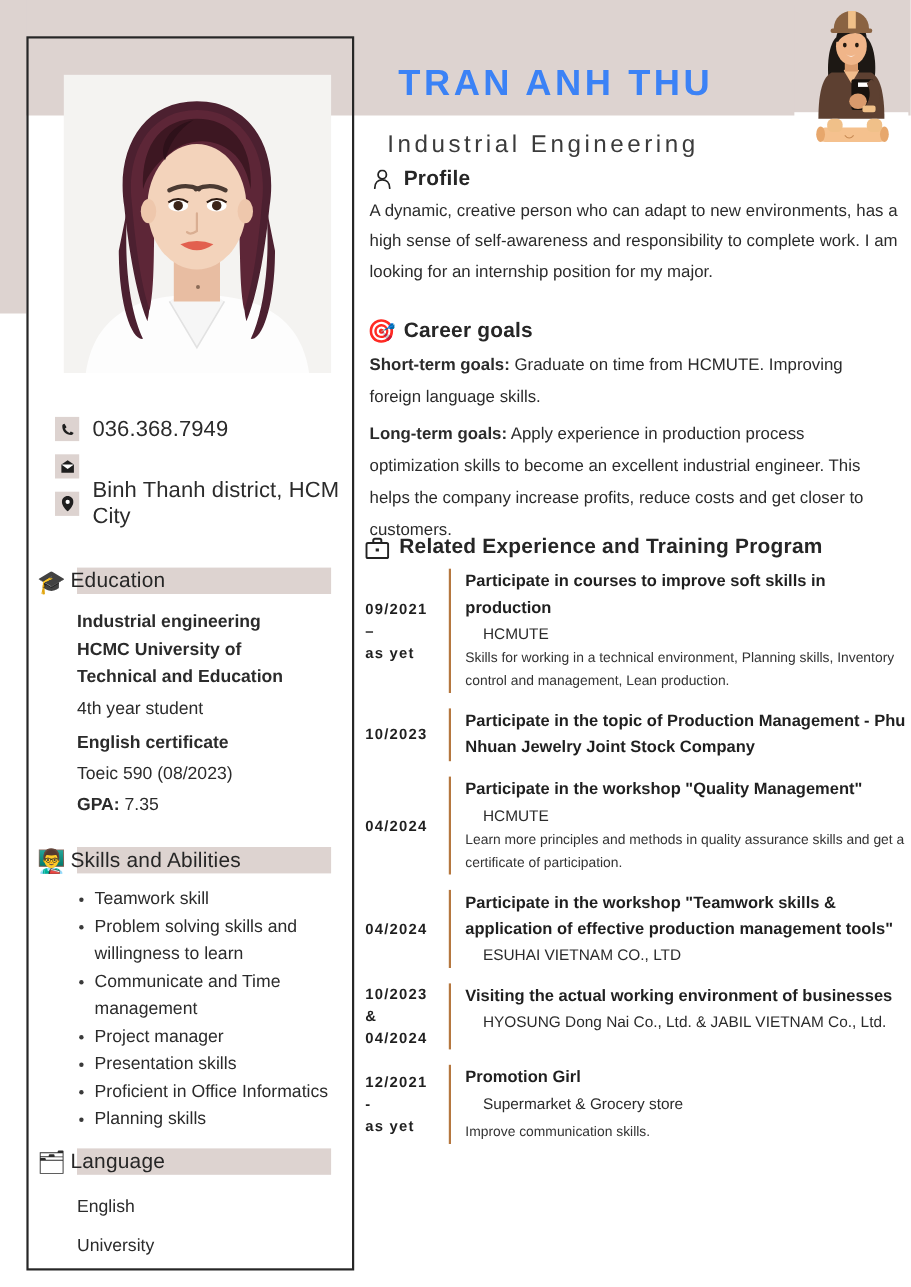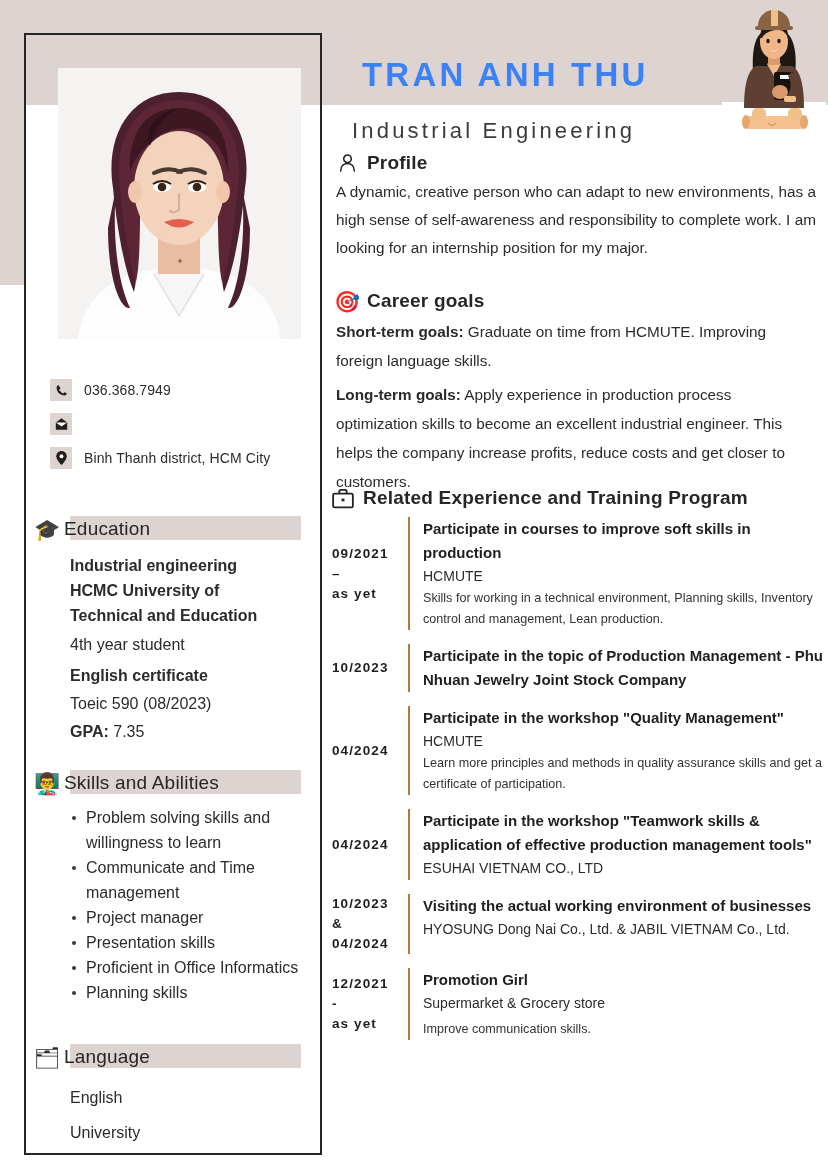--- a/index.html
+++ b/index.html
@@ -36,21 +36,21 @@
   }
   .photo svg { display:block; }
 
   .contact-list { position:absolute; left:50px; top:373px; width:262px; }
   .contact-row { display:flex; align-items:center; height:34px; }
   .contact-ico {
     width:22px; height:22px; background:#ddd3d0; display:flex;
     align-items:center; justify-content:center; flex:none; margin-right:12px;
   }
   .contact-ico svg { display:block; }
-  .contact-txt { font-size:14px; color:#2b2b2b; letter-spacing:.1px; }
+  .contact-txt { font-size:20px; color:#2b2b2b; letter-spacing:.1px; }
   .contact-redacted { height:14px; }
 
   
   .sec { position:absolute; left:30px; width:276px; }
   .sec-head { position:relative; height:30px; display:flex; align-items:center; }
   .sec-head .band {
     position:absolute; left:40px; top:2px; right:5px; height:24px;
     background:#ddd3d0;
   }
   .sec-emoji {
@@ -103,21 +103,21 @@
   .exp-list { margin-top:8px; }
   .exp-item { display:flex; align-items:stretch; margin-bottom:14px; }
   .exp-date {
     width:76px; flex:none; font-size:13.5px; font-weight:bold; color:#1f1f1f;
     letter-spacing:1.1px; display:flex; flex-direction:column;
     justify-content:center; line-height:20px; padding-right:6px;
   }
   .exp-bar { width:2px; flex:none; background:#b5773f; margin-right:13px; }
   .exp-body { flex:1; }
   .exp-title { font-size:15px; font-weight:bold; line-height:24px; color:#1f1f1f; }
-  .exp-org { font-size:14px; line-height:23px; color:#2b2b2b; }
+  .exp-org { font-size:14px; line-height:23px; color:#2b2b2b;margin-left:16px; }
   .exp-note { font-size:12.6px; line-height:21px; color:#333; }
   .sp { height:4px; }
 </style>
 </head>
 <body>
 
 <div id="page">
 
   <div class="header-band"></div>
   <div class="header-band-left"></div>
@@ -260,20 +260,21 @@
   </div>
 
   <div class="sec" style="top:768px;">
     <div class="sec-head">
       <span class="band"></span>
       <span class="sec-emoji">👨‍🏫</span>
       <span class="sec-title">Skills and Abilities</span>
     </div>
     <div class="sec-body" style="padding-top:7px;">
       <ul class="skill-ul">
+        <li>Teamwork skill</li>
         <li>Problem solving skills and willingness to learn</li>
         <li>Communicate and Time management</li>
         <li>Project manager</li>
         <li>Presentation skills</li>
         <li>Proficient in Office Informatics</li>
         <li>Planning skills</li>
       </ul>
     </div>
   </div>
 

